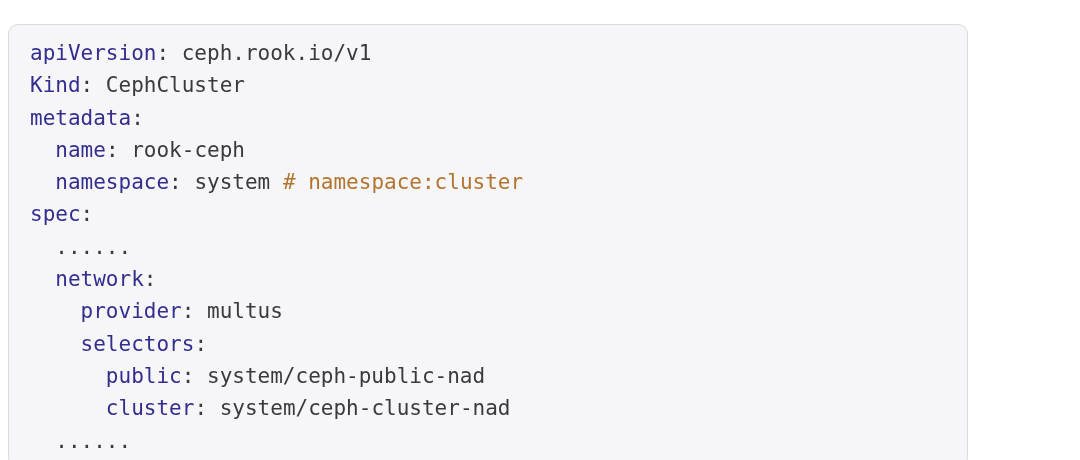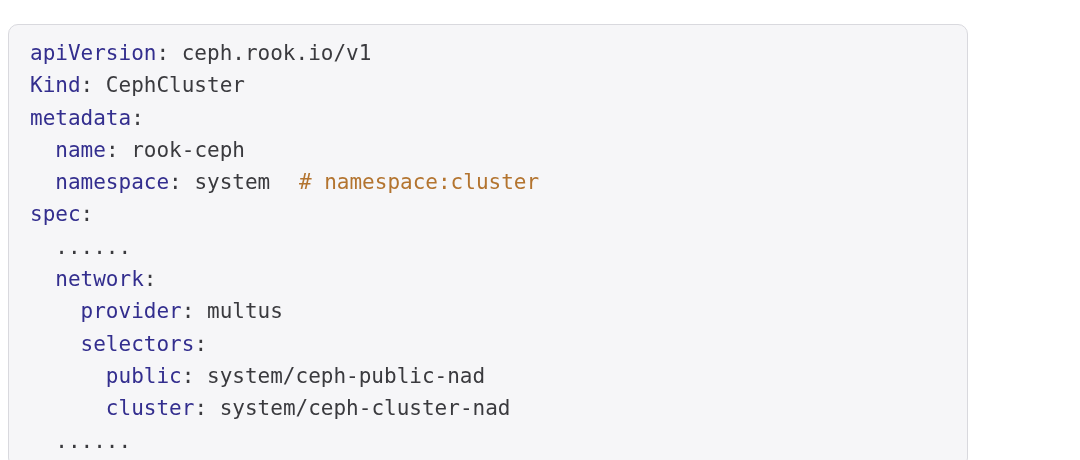--- a/index.html
+++ b/index.html
@@ -26,20 +26,20 @@
     padding: 12px 21px;
     font-family: "DejaVu Sans Mono", "Liberation Mono", monospace;
     font-size: 21px;
     line-height: 32.3px;
     white-space: pre;
     color: var(--plain-color, #3a3a3e);
   }
   .line { display: block; }
   .tok-key     { color: var(--key-color, #332e8e); }
   .tok-plain   { color: var(--plain-color, #3a3a3e); }
-  .tok-comment { color: var(--comment-color, #b3742f); margin-left: 16px; }
+  .tok-comment { color: var(--comment-color, #b3742f); }
 </style>
 </head>
 <body>
 
 <div class="code-panel">
   <pre class="code" id="code-root"><span class="line"><span class="tok-key">apiVersion</span><span class="tok-plain">: ceph.rook.io/v1</span></span><span class="line"><span class="tok-key">Kind</span><span class="tok-plain">: CephCluster</span></span><span class="line"><span class="tok-key">metadata</span><span class="tok-plain">:</span></span><span class="line"><span class="tok-plain">  </span><span class="tok-key">name</span><span class="tok-plain">: rook-ceph</span></span><span class="line"><span class="tok-plain">  </span><span class="tok-key">namespace</span><span class="tok-plain">: system </span><span class="tok-comment"># namespace:cluster</span></span><span class="line"><span class="tok-key">spec</span><span class="tok-plain">:</span></span><span class="line"><span class="tok-plain">  ......</span></span><span class="line"><span class="tok-plain">  </span><span class="tok-key">network</span><span class="tok-plain">:</span></span><span class="line"><span class="tok-plain">    </span><span class="tok-key">provider</span><span class="tok-plain">: multus</span></span><span class="line"><span class="tok-plain">    </span><span class="tok-key">selectors</span><span class="tok-plain">:</span></span><span class="line"><span class="tok-plain">      </span><span class="tok-key">public</span><span class="tok-plain">: system/ceph-public-nad</span></span><span class="line"><span class="tok-plain">      </span><span class="tok-key">cluster</span><span class="tok-plain">: system/ceph-cluster-nad</span></span><span class="line"><span class="tok-plain">  ......</span></span></pre>
 </div>
 
 </body></html>

